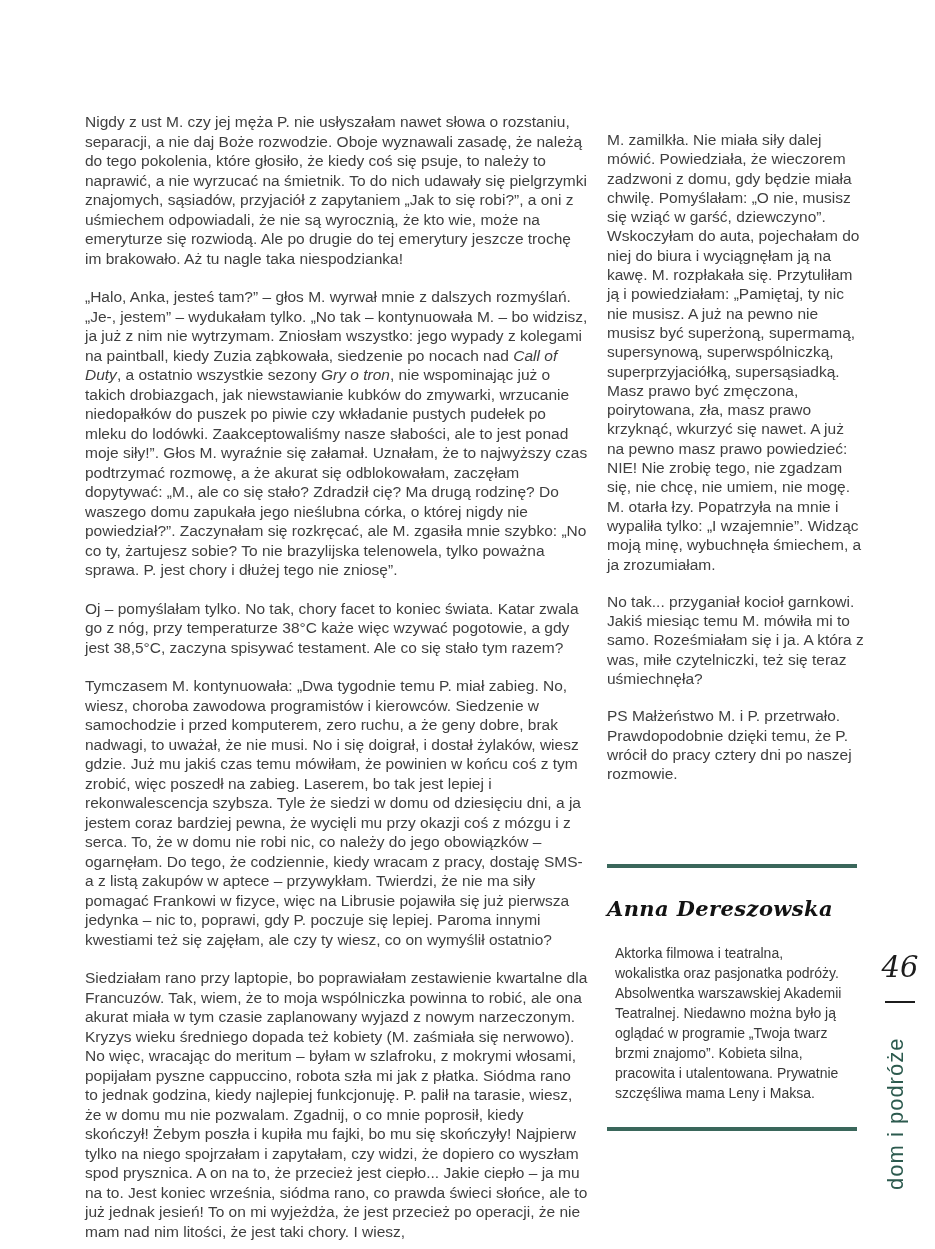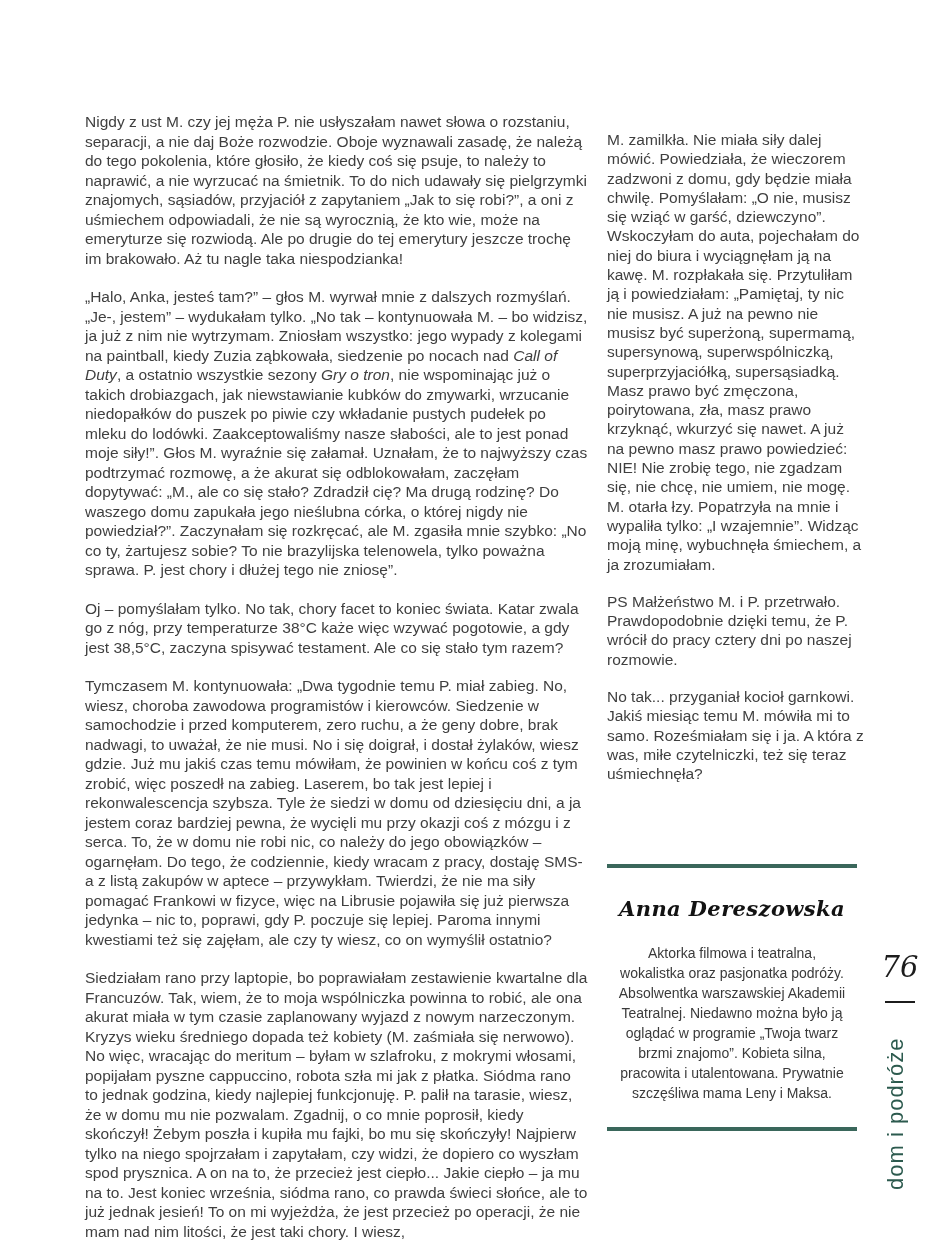--- a/index.html
+++ b/index.html
@@ -7,21 +7,21 @@
     position:relative;width:935px;height:1249px;background:var(--page-bg,#fff);
     font-family:"Liberation Sans",sans-serif;color:var(--body,#3F3F3F);overflow:hidden;padding-left:44px;
   }
   .colL{position:absolute;left:85px;top:112px;width:503px;}
   .colR{position:absolute;left:607px;top:112px;width:258px;}
   .para{margin:19px 0 0;font-size:15.5px;line-height:19.5px;text-align:left;}
   .para:first-child{margin-top:0;}
   .para.tight{margin-top:0;}
   .colR .para{line-height:19.3px;margin-top:18px;}
   .para em{font-style:italic;}
-  .bio{position:absolute;left:607px;top:864px;width:250px;text-align:center;}
+  .bio{position:absolute;left:607px;top:864px;width:250px;text-align:left;}
   .rule{height:4px;background:var(--rule,#3A675B);}
   .author-name{
     margin:28px 0 0;font-family:"DejaVu Serif",serif;font-style:italic;font-weight:bold;
     font-size:21px;color:#121212;letter-spacing:.4px;
   }
   .author-bio{margin:22px 8px 0;font-size:14px;line-height:20px;color:#3a3a3a;}
   .bio .rule.bottom{margin-top:24px;}
   .pageno{
     position:absolute;left:876px;top:950px;width:48px;text-align:center;
     font-family:"DejaVu Serif",serif;font-style:italic;font-size:29px;color:#1c1c1c;
@@ -42,29 +42,29 @@
   <div class="colL">
       <p class="para"><span>Nigdy z ust M. czy jej męża P. nie usłyszałam nawet słowa o rozstaniu, separacji, a nie daj Boże rozwodzie. Oboje wyznawali zasadę, że należą do tego pokolenia, które głosiło, że kiedy coś się psuje, to należy to naprawić, a nie wyrzucać na śmietnik. To do nich udawały się pielgrzymki znajomych, sąsiadów, przyjaciół z zapytaniem „Jak to się robi?”, a oni z uśmiechem odpowiadali, że nie są wyrocznią, że kto wie, może na emeryturze się rozwiodą. Ale po drugie do tej emerytury jeszcze trochę im brakowało. Aż tu nagle taka niespodzianka!</span></p>
       <p class="para"><span>„Halo, Anka, jesteś tam?” – głos M. wyrwał mnie z dalszych rozmyślań. „Je-, jestem” – wydukałam tylko. „No tak – kontynuowała M. – bo widzisz, ja już z nim nie wytrzymam. Zniosłam wszystko: jego wypady z kolegami na paintball, kiedy Zuzia ząbkowała, siedzenie po nocach nad </span><em>Call of Duty</em><span>, a ostatnio wszystkie sezony </span><em>Gry o tron</em><span>, nie wspominając już o takich drobiazgach, jak niewstawianie kubków do zmywarki, wrzucanie niedopałków do puszek po piwie czy wkładanie pustych pudełek po mleku do lodówki. Zaakceptowaliśmy nasze słabości, ale to jest ponad moje siły!”. Głos M. wyraźnie się załamał. Uznałam, że to najwyższy czas podtrzymać rozmowę, a że akurat się odblokowałam, zaczęłam dopytywać: „M., ale co się stało? Zdradził cię? Ma drugą rodzinę? Do waszego domu zapukała jego nieślubna córka, o której nigdy nie powiedział?”. Zaczynałam się rozkręcać, ale M. zgasiła mnie szybko: „No co ty, żartujesz sobie? To nie brazylijska telenowela, tylko poważna sprawa. P. jest chory i dłużej tego nie zniosę”.</span></p>
       <p class="para"><span>Oj – pomyślałam tylko. No tak, chory facet to koniec świata. Katar zwala go z nóg, przy temperaturze 38°C każe więc wzywać pogotowie, a gdy jest 38,5°C, zaczyna spisywać testament. Ale co się stało tym razem?</span></p>
       <p class="para"><span>Tymczasem M. kontynuowała: „Dwa tygodnie temu P. miał zabieg. No, wiesz, choroba zawodowa programistów i kierowców. Siedzenie w samochodzie i przed komputerem, zero ruchu, a że geny dobre, brak nadwagi, to uważał, że nie musi. No i się doigrał, i dostał żylaków, wiesz gdzie. Już mu jakiś czas temu mówiłam, że powinien w końcu coś z tym zrobić, więc poszedł na zabieg. Laserem, bo tak jest lepiej i rekonwalescencja szybsza. Tyle że siedzi w domu od dziesięciu dni, a ja jestem coraz bardziej pewna, że wycięli mu przy okazji coś z mózgu i z serca. To, że w domu nie robi nic, co należy do jego obowiązków – ogarnęłam. Do tego, że codziennie, kiedy wracam z pracy, dostaję SMS-a z listą zakupów w aptece – przywykłam. Twierdzi, że nie ma siły pomagać Frankowi w fizyce, więc na Librusie pojawiła się już pierwsza jedynka – nic to, poprawi, gdy P. poczuje się lepiej. Paroma innymi kwestiami też się zajęłam, ale czy ty wiesz, co on wymyślił ostatnio?</span></p>
       <p class="para"><span>Siedziałam rano przy laptopie, bo poprawiałam zestawienie kwartalne dla Francuzów. Tak, wiem, że to moja wspólniczka powinna to robić, ale ona akurat miała w tym czasie zaplanowany wyjazd z nowym narzeczonym. Kryzys wieku średniego dopada też kobiety (M. zaśmiała się nerwowo). No więc, wracając do meritum – byłam w szlafroku, z mokrymi włosami, popijałam pyszne cappuccino, robota szła mi jak z płatka. Siódma rano to jednak godzina, kiedy najlepiej funkcjonuję. P. palił na tarasie, wiesz, że w domu mu nie pozwalam. Zgadnij, o co mnie poprosił, kiedy skończył! Żebym poszła i kupiła mu fajki, bo mu się skończyły! Najpierw tylko na niego spojrzałam i zapytałam, czy widzi, że dopiero co wyszłam spod prysznica. A on na to, że przecież jest ciepło... Jakie ciepło – ja mu na to. Jest koniec września, siódma rano, co prawda świeci słońce, ale to już jednak jesień! To on mi wyjeżdża, że jest przecież po operacji, że nie mam nad nim litości, że jest taki chory. I wiesz,</span></p>
     </div>
 
   <div class="colR">
       <p class="para"><span>M. zamilkła. Nie miała siły dalej mówić. Powiedziała, że wieczorem zadzwoni z domu, gdy będzie miała chwilę. Pomyślałam: „O nie, musisz się wziąć w garść, dziewczyno”. Wskoczyłam do auta, pojechałam do niej do biura i wyciągnęłam ją na kawę. M. rozpłakała się. Przytuliłam ją i powiedziałam: „Pamiętaj, ty nic nie musisz. A już na pewno nie musisz być superżoną, supermamą, supersynową, superwspólniczką, superprzyjaciółką, supersąsiadką. Masz prawo być zmęczona, poirytowana, zła, masz prawo krzyknąć, wkurzyć się nawet. A już na pewno masz prawo powiedzieć: NIE! Nie zrobię tego, nie zgadzam się, nie chcę, nie umiem, nie mogę. M. otarła łzy. Popatrzyła na mnie i wypaliła tylko: „I wzajemnie”. Widząc moją minę, wybuchnęła śmiechem, a ja zrozumiałam.</span></p>
+      <p class="para tight"><span>No tak... przyganiał kocioł garnkowi. Jakiś miesiąc temu M. mówiła mi to samo. Roześmiałam się i ja. A która z was, miłe czytelniczki, też się teraz uśmiechnęła?</span></p>
       <p class="para"><span>PS Małżeństwo M. i P. przetrwało. Prawdopodobnie dzięki temu, że P. wrócił do pracy cztery dni po naszej rozmowie.</span></p>
-      <p class="para tight"><span>No tak... przyganiał kocioł garnkowi. Jakiś miesiąc temu M. mówiła mi to samo. Roześmiałam się i ja. A która z was, miłe czytelniczki, też się teraz uśmiechnęła?</span></p>
     </div>
 
   <div class="bio">
     <div class="rule top"></div>
     <div class="author-name">Anna Dereszowska</div>
     <div class="author-bio">Aktorka filmowa i teatralna, wokalistka oraz pasjonatka podróży. Absolwentka warszawskiej Akademii Teatralnej. Niedawno można było ją oglądać w programie „Twoja twarz brzmi znajomo”. Kobieta silna, pracowita i utalentowana. Prywatnie szczęśliwa mama Leny i Maksa.</div>
     <div class="rule bottom"></div>
   </div>
 
-  <div class="pageno">76</div>
+  <div class="pageno">46</div>
   <div class="pageno-rule"></div>
 
   <div class="section-label">dom i podróże</div>
 
 </div>
 
 </body></html>

